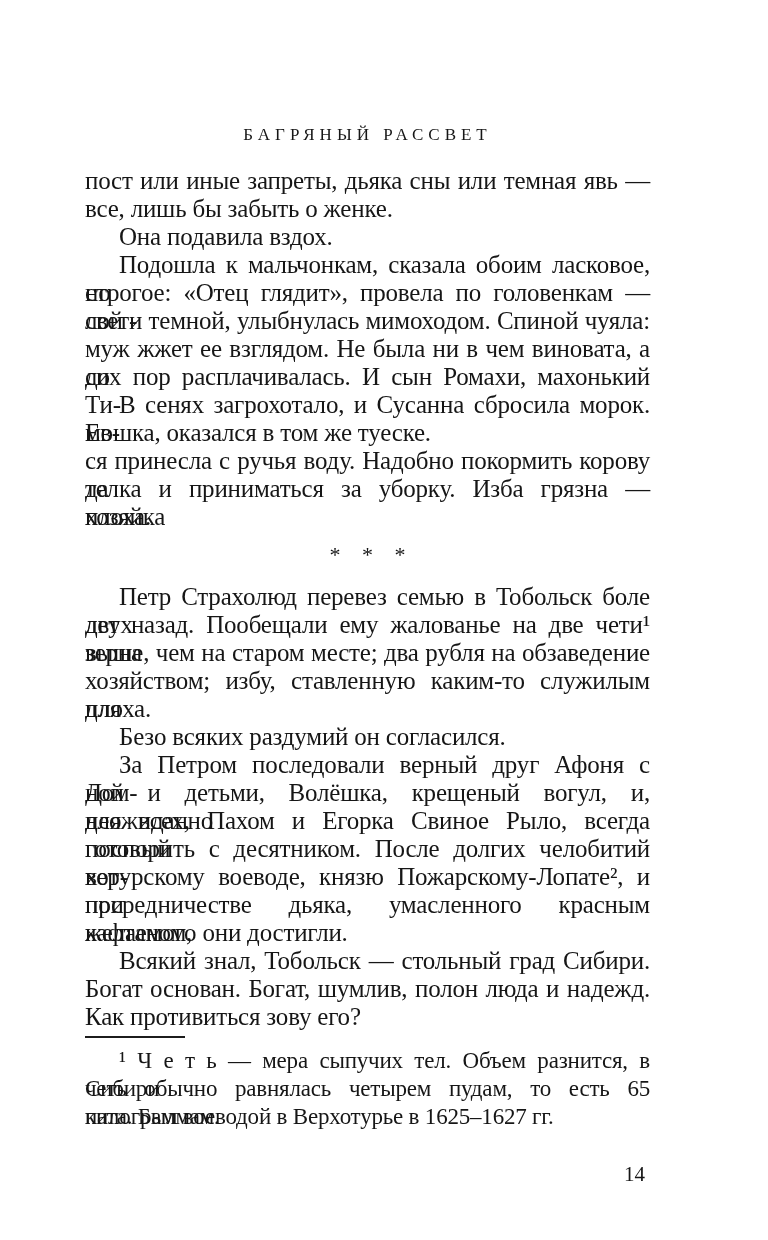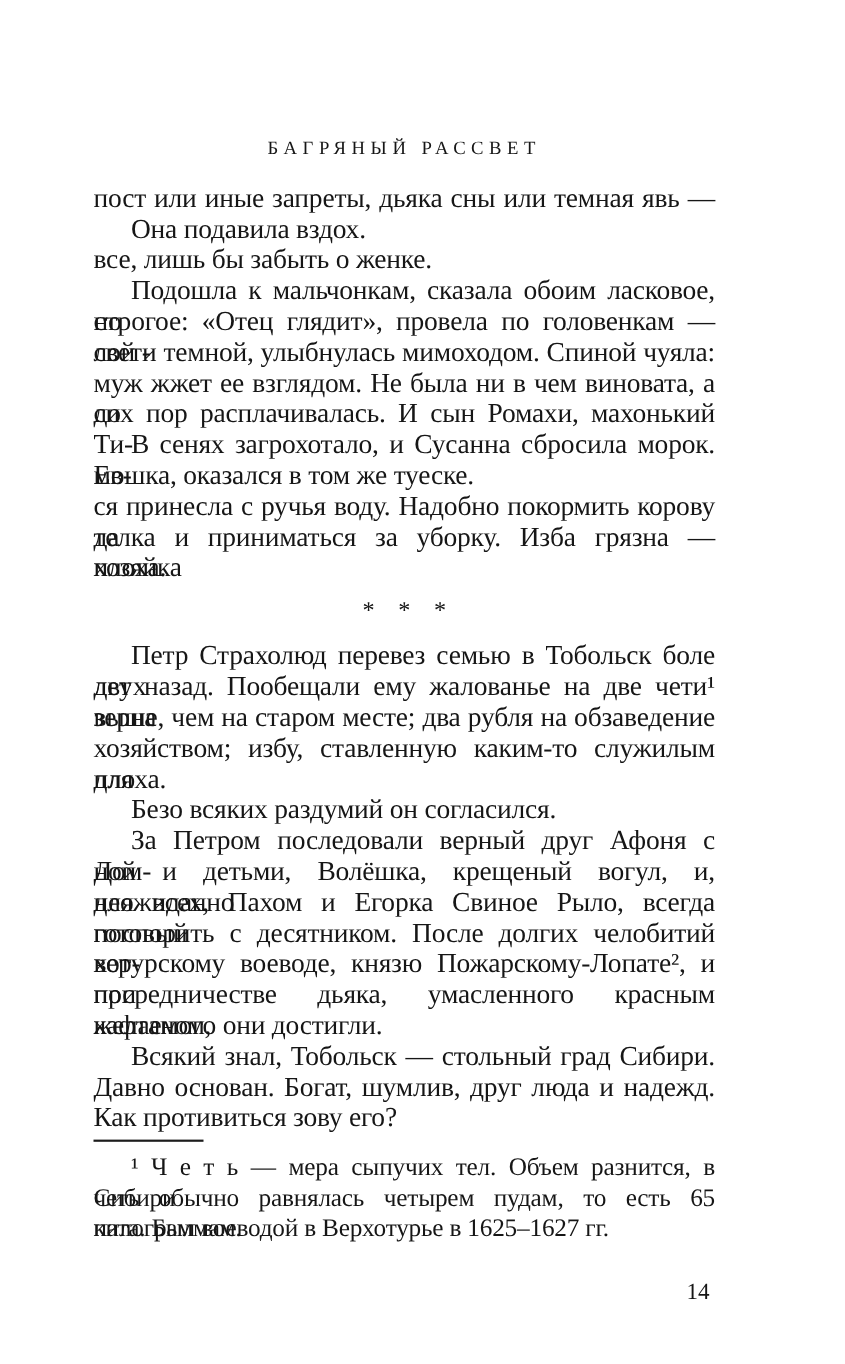--- a/index.html
+++ b/index.html
@@ -96,22 +96,22 @@
   }
 </style>
 </head>
 <body>
 
 <div class="page">
   <header class="running-title">БАГРЯНЫЙ РАССВЕТ</header>
 
   <main class="text-block" id="body-text">
       <div class="line">пост или иные запреты, дьяка сны или темная явь —</div>
+      <div class="line line--last">все, лишь бы забыть о женке.</div>
       <div class="line line--last line--indent">Она подавила вздох.</div>
-      <div class="line line--last">все, лишь бы забыть о женке.</div>
       <div class="line line--indent">Подошла к мальчонкам, сказала обоим ласковое, но</div>
       <div class="line">строгое: «Отец глядит», провела по головенкам — свет-</div>
       <div class="line">лой и темной, улыбнулась мимоходом. Спиной чуяла:</div>
       <div class="line">муж жжет ее взглядом. Не была ни в чем виновата, а до</div>
       <div class="line">сих пор расплачивалась. И сын Ромахи, махонький Ти-</div>
       <div class="line line--indent">В сенях загрохотало, и Сусанна сбросила морок. Ев-</div>
       <div class="line line--last">мошка, оказался в том же туеске.</div>
       <div class="line">ся принесла с ручья воду. Надобно покормить корову да</div>
       <div class="line">телка и приниматься за уборку. Изба грязна — хозяйка</div>
       <div class="line line--last">плоха.</div>
@@ -123,21 +123,21 @@
       <div class="line line--last">плоха.</div>
       <div class="line line--last line--indent">Безо всяких раздумий он согласился.</div>
       <div class="line line--indent">За Петром последовали верный друг Афоня с Дом-</div>
       <div class="line">ной и детьми, Волёшка, крещеный вогул, и, неожиданно</div>
       <div class="line">для всех, Пахом и Егорка Свиное Рыло, всегда готовый</div>
       <div class="line">поспорить с десятником. После долгих челобитий вер-</div>
       <div class="line">хотурскому воеводе, князю Пожарскому-Лопате², и при</div>
       <div class="line">посредничестве дьяка, умасленного красным кафтаном,</div>
       <div class="line line--last">желаемого они достигли.</div>
       <div class="line line--indent">Всякий знал, Тобольск — стольный град Сибири.</div>
-      <div class="line">Давно основан. Богат, шумлив, друг люда и надежд.</div>
+      <div class="line">Богат основан. Богат, шумлив, полон люда и надежд.</div>
       <div class="line line--last">Как противиться зову его?</div>
     </main>
 
   <div class="footnote-rule"></div>
 
   <section class="footnotes" id="footnotes">
       <div class="fline line--indent">¹ Ч е т ь  — мера сыпучих тел. Объем разнится, в Сибири</div>
       <div class="fline line--last">четь обычно равнялась четырем пудам, то есть 65 килограммам.</div>
       <div class="fline line--last">пата. Был воеводой в Верхотурье в 1625–1627 гг.</div>
     </section>

